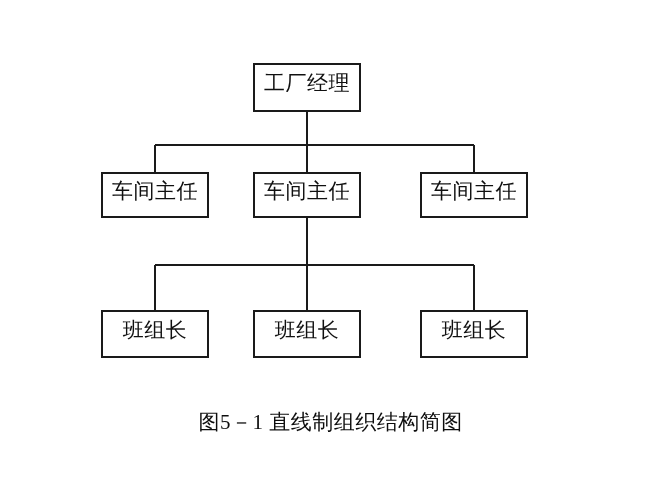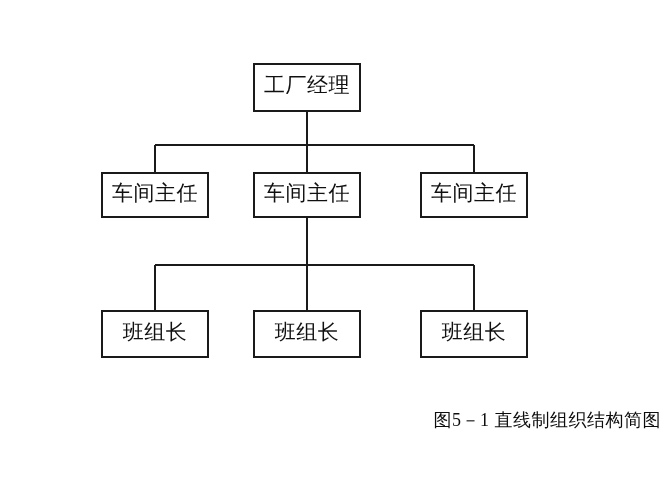--- a/index.html
+++ b/index.html
@@ -25,35 +25,35 @@
   .node-box {
     position: absolute;
     box-sizing: border-box;
     background: #ffffff;
     border: 2px solid #1a1a1a;
     display: flex;
     align-items: center;
     justify-content: center;
   }
   .node-label {
-    font-family: Liberation Sans, sans-serif;
+    font-family: Liberation Mono, monospace;
     font-size: 21px;
     line-height: 1;
     color: #101010;
     letter-spacing: 0.5px;
     white-space: nowrap;
     margin-top: -6px;
   }
   .caption {
     position: absolute;
     left: 0;
     width: 661px;
-    text-align: right;
+    text-align: center;
     font-family: "Liberation Serif", "DejaVu Serif", serif;
-    font-size: 18px;
+    font-size: 21px;
     color: #0d0d0d;
     white-space: nowrap;
     letter-spacing: 0.5px;
   }
 </style>
 </head>
 <body>
 
 <div id="page">
 

